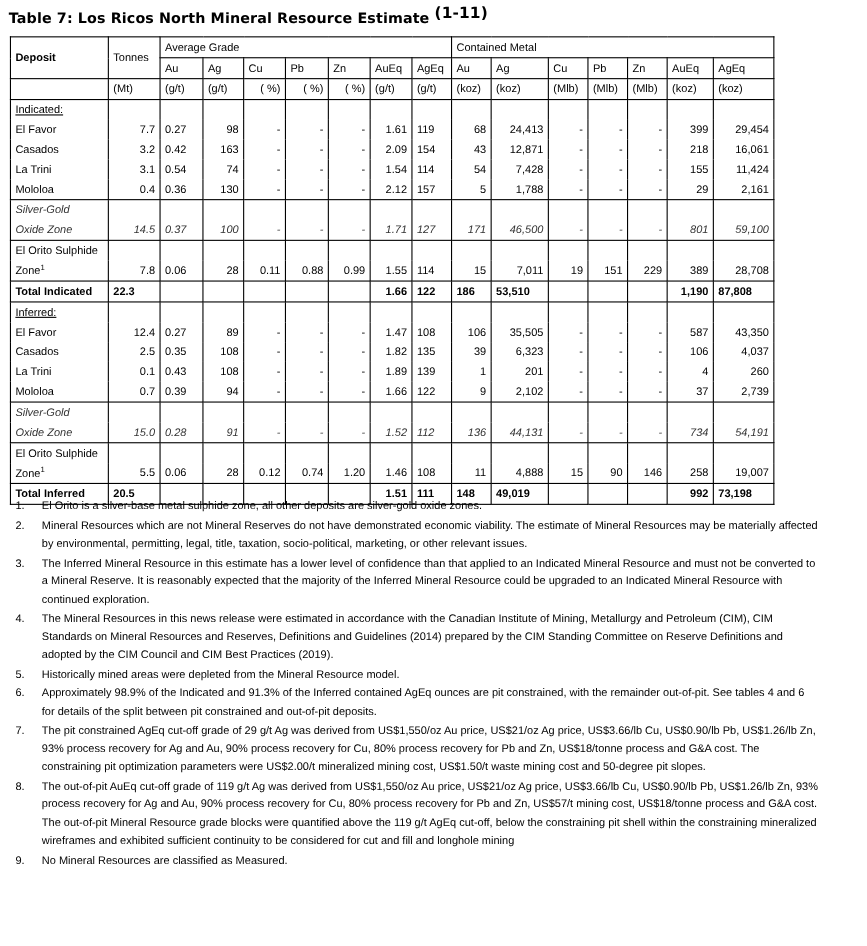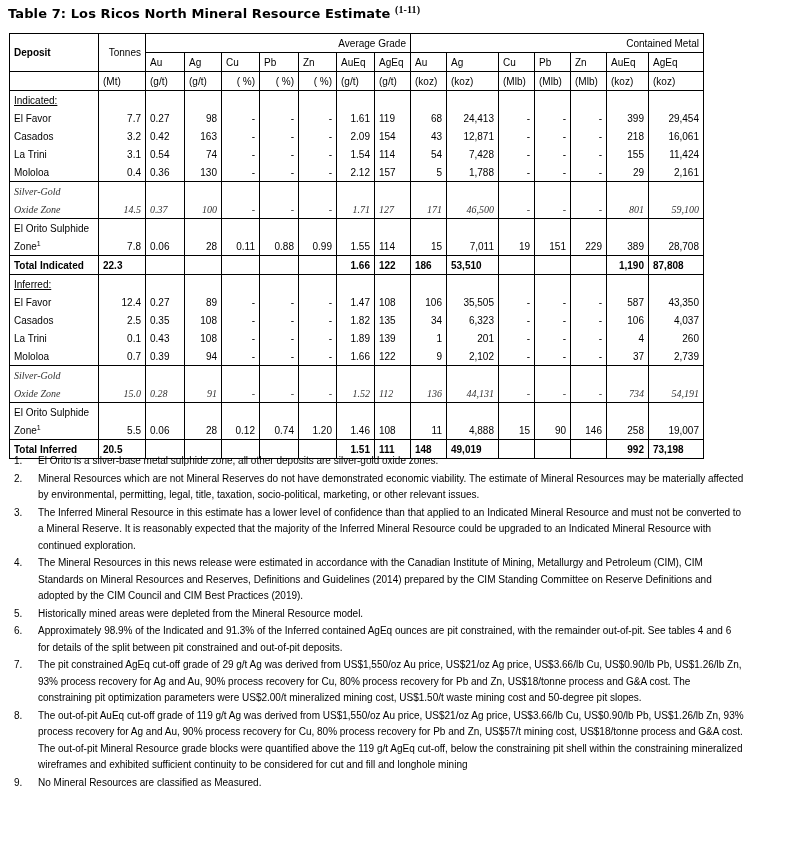--- a/index.html
+++ b/index.html
@@ -1,33 +1,33 @@
 <!DOCTYPE html>
 <html><head>
 <meta charset="utf-8">
 <style>
   html, body { margin: 0; padding: 0; background: #ffffff; }
   body { width: 788px; height: 860px; position: relative; overflow: hidden; color: #000; }
   .title {
     position: absolute; left: 8px; top: 4px;
     font-family: "DejaVu Sans", sans-serif; font-weight: bold; font-size: 13px; letter-spacing: 0.1px;
   }
-  .title sup { font-size: 10px; vertical-align: 5px; font-family: Liberation Serif, serif; }
+  .title sup { font-size: 14px; vertical-align: 5px; }
   table.res {
     position: absolute; left: 9px; top: 33px;
     border-collapse: collapse; table-layout: fixed;
     font-family: "Liberation Sans", sans-serif; font-size: 10px;
   }
   table.res td { padding: 0 4px; height: 18px; vertical-align: middle; white-space: nowrap; }
   .grp td { border-left: 1px solid #000; border-right: 1px solid #000; }
   .hdr td { border: 1px solid #000; }
   .num { text-align: right; }
   .lft { text-align: left; }
-  .ctr { text-align: right; }
-  .it { font-style: italic; color: #333; font-family: Liberation Serif, serif; }
+  .ctr { text-align: left; }
+  .it { font-style: italic; color: #333; }
   .bold td { font-weight: bold; }
   .bt td { border-top: 1px solid #000; text-decoration: underline; }
   .bb td { border-bottom: 1px solid #000; }
   .notes {
     position: absolute; left: 14px; top: 453px; width: 730px;
     font-family: "Liberation Sans", sans-serif; font-size: 10px; line-height: 16.5px;
   }
   .note { display: flex; margin-bottom: 1px; }
   .note .n { width: 24px; flex: none; }
   .note .t { flex: 1; }
@@ -322,21 +322,21 @@
       <tr class="grp">
         <td class="lft">Casados</td>
         <td class="num">2.5</td>
         <td class="lft">0.35</td>
         <td class="num">108</td>
         <td class="num">-</td>
         <td class="num">-</td>
         <td class="num">-</td>
         <td class="num">1.82</td>
         <td class="lft">135</td>
-        <td class="num">34</td>
+        <td class="num">39</td>
         <td class="num">6,323</td>
         <td class="num">-</td>
         <td class="num">-</td>
         <td class="num">-</td>
         <td class="num">106</td>
         <td class="num">4,037</td>
       </tr>
       <tr class="grp">
         <td class="lft">La Trini</td>
         <td class="num">0.1</td>

